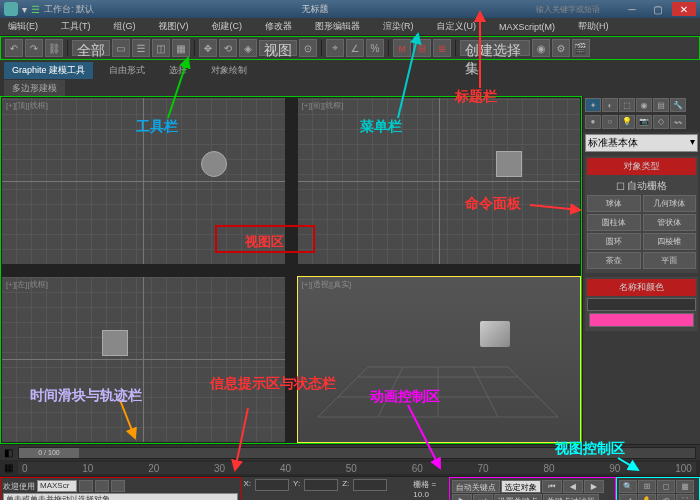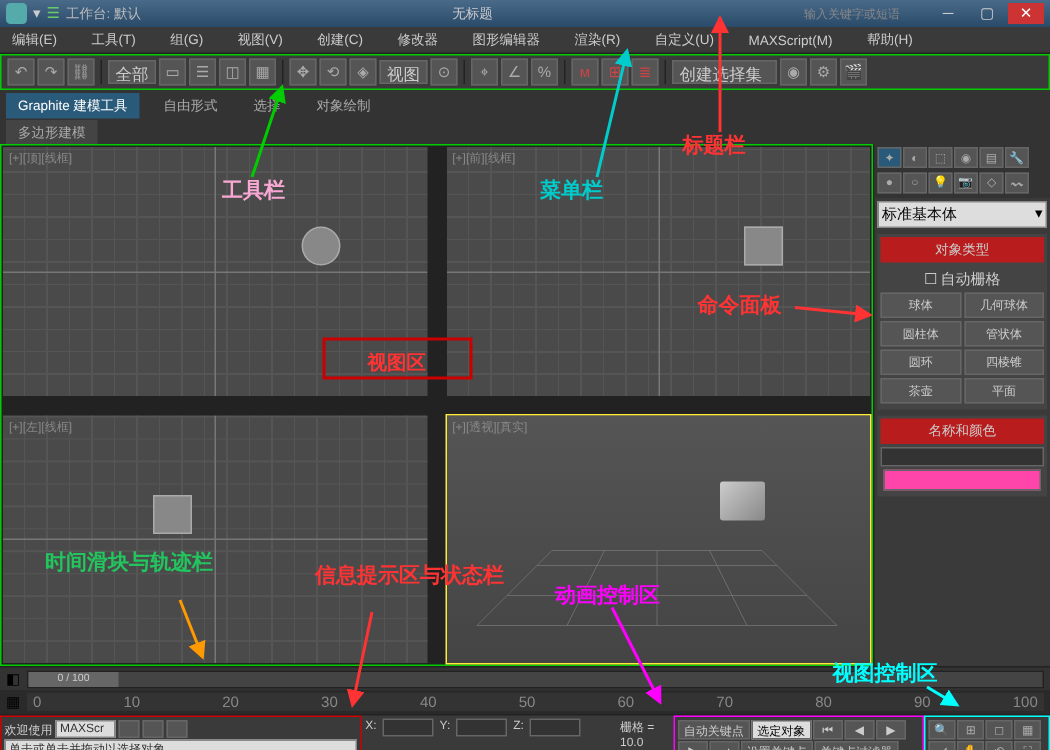--- a/index.html
+++ b/index.html
@@ -9,21 +9,21 @@
 .titlebar .workspace{color:#bbb;font-size:9px}
 .titlebar .title{flex:1;text-align:center;color:#ccc;font-size:9px}
 .titlebar .controls{display:flex;gap:2px}
 .titlebar .btn{width:24px;height:14px;display:flex;align-items:center;justify-content:center;font-size:10px}
 .titlebar .close{background:#c33;color:#fff}
 .menubar{height:18px;background:#3a3a3a;display:flex;align-items:center;padding:0 4px;gap:15px;border-bottom:1px solid #222}
 .menubar span{color:#ccc;font-size:9px;padding:0 4px;cursor:pointer}
 .toolbar{height:24px;background:#3a3a3a;display:flex;align-items:center;padding:2px 4px;gap:2px;border:1px solid #0c0}
 .toolbar .tbtn{width:18px;height:18px;background:#555;border:1px solid #666;display:flex;align-items:center;justify-content:center;color:#aaa;font-size:10px}
 .toolbar .sep{width:1px;height:16px;background:#222;margin:0 2px}
-.toolbar .dd{background:#555;border:1px solid #666;color:#ccc;font-size:11px;padding:1px 4px;height:16px}
+.toolbar .dd{background:#555;border:1px solid #666;color:#ccc;font-size:14px;padding:1px 4px;height:16px}
 .ribbon{height:20px;background:#333;display:flex;align-items:center;padding:0 4px;gap:8px}
 .ribbon .tab{color:#aaa;font-size:9px;padding:2px 8px}
 .ribbon .tab.active{background:#2a5a7a;color:#fff}
 .ribbon2{height:16px;background:#333;display:flex;align-items:center;padding:0 4px}
 .ribbon2 span{color:#aaa;font-size:9px;padding:2px 8px;background:#444}
 .main{display:flex;height:348px}
 .viewports{flex:1;display:grid;grid-template-columns:1fr 1fr;grid-template-rows:1fr 1fr;gap:13px;background:#222;padding:1px;border:1px solid #0c0;position:relative}
 .vp{background:#4a4a4a;position:relative;overflow:hidden}
 .vp.active{outline:1px solid #ffeb3b}
 .vp .label{position:absolute;top:2px;left:4px;color:#888;font-size:8px}
@@ -302,25 +302,25 @@
     <div class="vbtn">◻</div>
     <div class="vbtn">▦</div>
     <div class="vbtn">◢</div>
     <div class="vbtn">✋</div>
     <div class="vbtn">⟲</div>
     <div class="vbtn">⛶</div>
   </div>
 </div>
 
 <div class="annotation" style="color:#f33;top:88px;left:455px">标题栏</div>
-<div class="annotation" style="color:#f9a8d4;top:118px;left:148px">工具栏</div>
+<div class="annotation" style="color:#0ea5e9;top:118px;left:136px">工具栏</div>
 <div class="annotation" style="color:#0cc;top:118px;left:360px">菜单栏</div>
 <div class="annotation" style="color:#f33;top:195px;left:465px">命令面板</div>
 <div class="annotation" style="color:#f33;top:233px;left:245px;font-size:13px">视图区</div>
-<div class="annotation" style="color:#22c55e;top:366px;left:30px">时间滑块与轨迹栏</div>
+<div class="annotation" style="color:#c4b5fd;top:387px;left:30px">时间滑块与轨迹栏</div>
 <div class="annotation" style="color:#f33;top:376px;left:210px;line-height:14px">信息提示区与状态栏</div>
 <div class="annotation" style="color:#f0f;top:388px;left:370px">动画控制区</div>
 <div class="annotation" style="color:#0ff;top:440px;left:555px">视图控制区</div>
 <div class="redbox" style="top:225px;left:215px;width:100px;height:28px"></div>
 
 <svg class="arrow" style="top:0;left:0;width:700px;height:500px;position:absolute">
 <defs>
 <marker id="ar" markerWidth="6" markerHeight="6" refX="5" refY="3" orient="auto">
         <path d="M0,0 L6,3 L0,6 Z" fill="#f33"></path>
       </marker>

